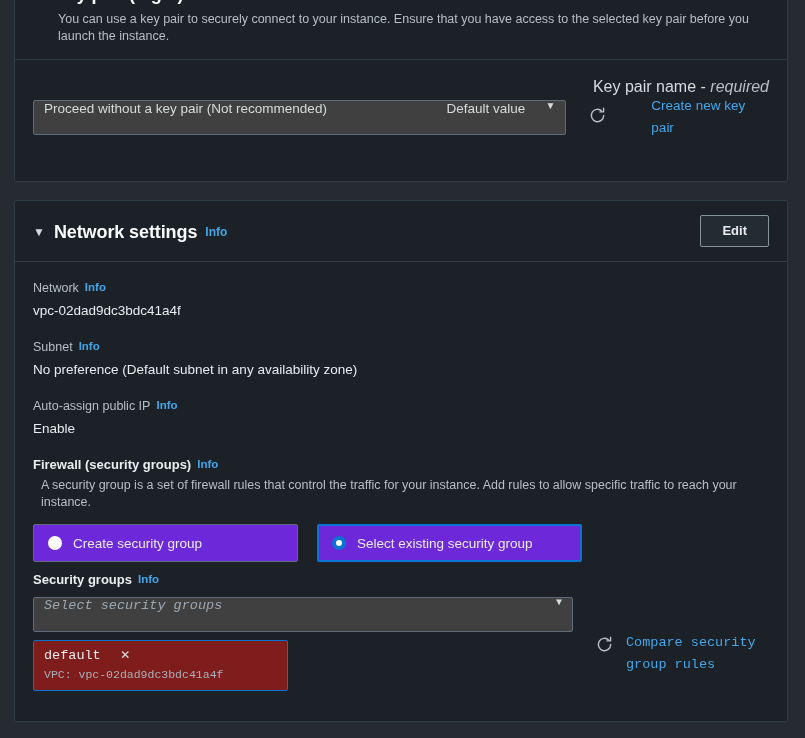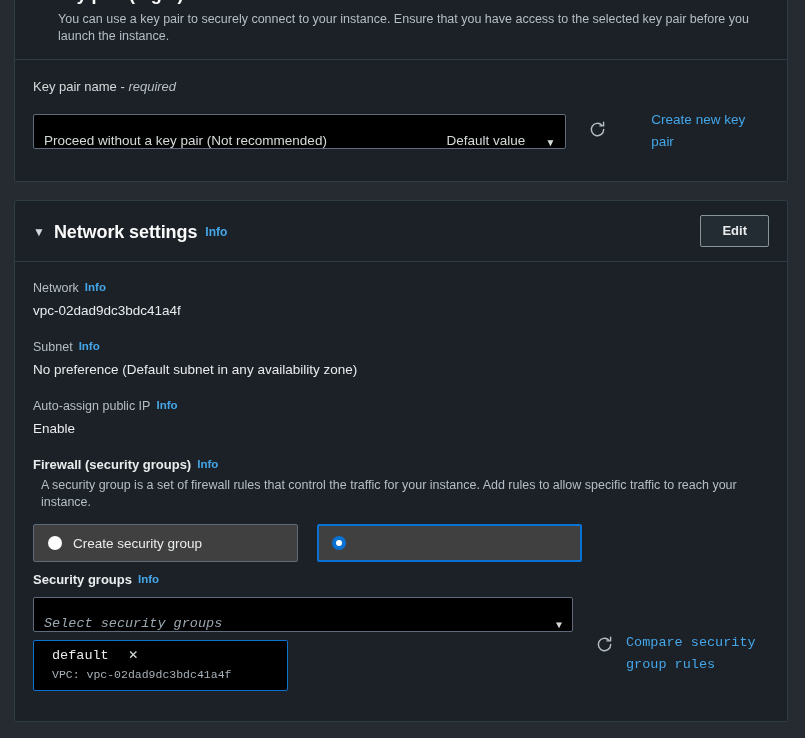--- a/index.html
+++ b/index.html
@@ -108,24 +108,25 @@
     font-weight: bold;
     padding: 7px 21px;
     border-radius: 2px;
     cursor: pointer;
     font-family: inherit;
     line-height: 16px;
   }
 
   
   .field-label {
-    font-size: 13px;
-    color: #d5dbdb;
-    margin-bottom: 14px;
+    font-size: 16px;
+    color: #d5dbdb;
+    margin-bottom: 0;
     line-height: 17px;
+    text-align: right;
   }
   .field-label em { font-style: italic; color: #b6bfc6; }
 
   .label-strong {
     font-size: 13px;
     font-weight: bold;
     color: #eaeded;
     line-height: 17px;
   }
 
@@ -142,25 +143,25 @@
     line-height: 17px;
   }
 
   
   .row { display: flex; align-items: center; }
 
   .select {
     position: relative;
     width: 540px;
     height: 35px;
-    background: #000000;
+    background: #404040;
     border: 1px solid #5f6b7a;
     border-radius: 2px;
     display: flex;
-    align-items: flex-end;
+    align-items: flex-start;
     padding: 0 28px 0 10px;
     cursor: pointer;
   }
 
   .select-value {
     font-size: 13.5px;
     color: #d5dbdb;
     flex: 1;
     white-space: nowrap;
     overflow: hidden;
@@ -200,21 +201,21 @@
     cursor: pointer;
     max-width: 160px;
   }
 
   
   .tiles { display: flex; gap: 19px; margin-top: 13px; }
 
   .tile {
     width: 265px;
     height: 38px;
-    background: #404040;
+    background: #6d28d9;
     border: 1px solid #5f6b7a;
     border-radius: 2px;
     display: flex;
     align-items: center;
     padding: 0 14px;
     cursor: pointer;
   }
 
   .tile.selected { border-color: #0972d3; border-width: 2px; padding: 0 13px; }
 
@@ -236,24 +237,24 @@
     border-radius: 50%;
     background: #ffffff;
   }
 
   .tile-label { font-size: 13.5px; color: #e9ebed; }
 
   
   .token {
     margin-top: 8px;
     width: 255px;
-    background: #000000;
+    background: #7f1d1d;
     border: 1px solid #0972d3;
     border-radius: 2px;
-    padding: 7px 10px 8px 18px;
+    padding: 7px 10px 8px 10px;
   }
 
   .token-row { display: flex; align-items: center; }
 
   .token-name {
     font-size: 13.5px; color: #e9ebed;
     margin-right: 14px; white-space: nowrap;
   }
   .token-id {
     font-size: 13.5px; color: #e9ebed;
@@ -355,20 +356,21 @@
       </div>
       <div class="sec-desc" style="margin:4px 0 0 8px;max-width:700px;">A security group is a set of firewall rules that control the traffic for your instance. Add rules to allow specific traffic to reach your instance.</div>
 
       <div class="tiles">
         <div class="tile">
           <span class="radio"></span>
           <span class="tile-label">Create security group</span>
         </div>
         <div class="tile selected">
           <span class="radio on"></span>
+          <span class="tile-label">Select existing security group</span>
         </div>
       </div>
 
       <div style="margin-top:8px;">
         <span class="label-strong">Security groups</span><span class="info-link sm">Info</span>
       </div>
 
       <div class="sg-area">
         <div class="sg-left">
           <div class="select" style="margin-top:9px;">

